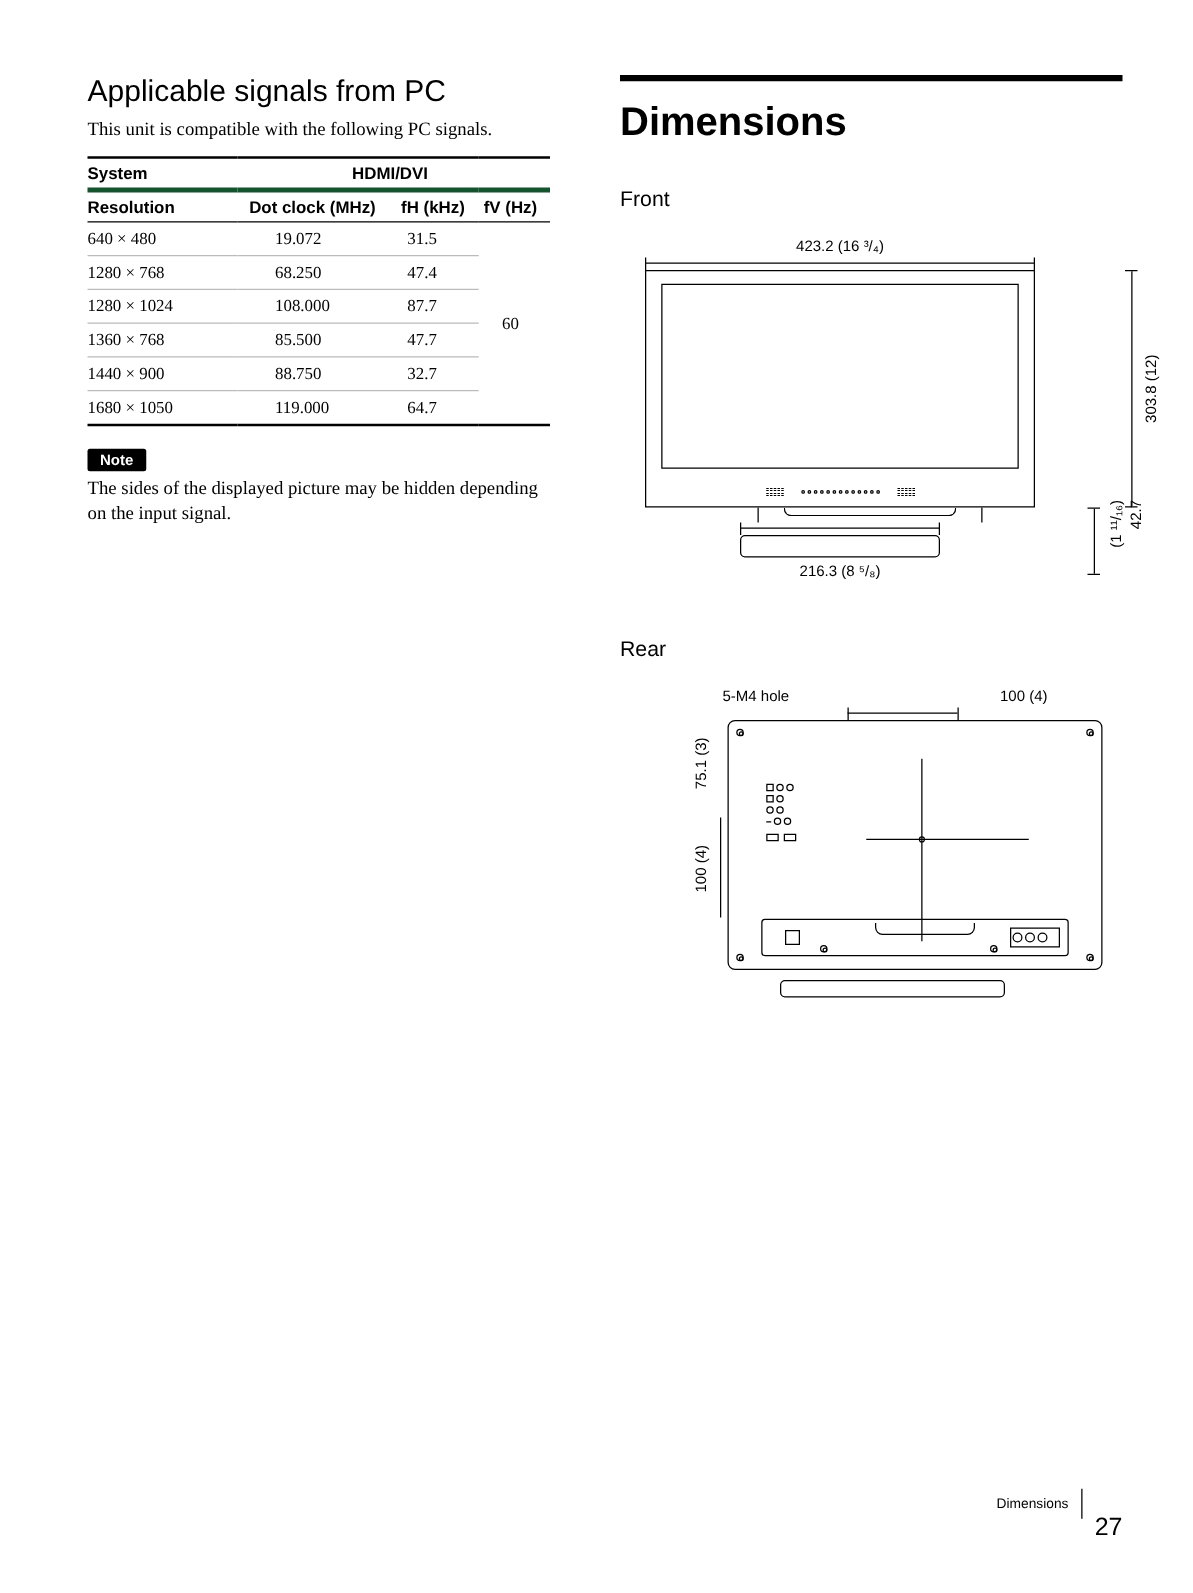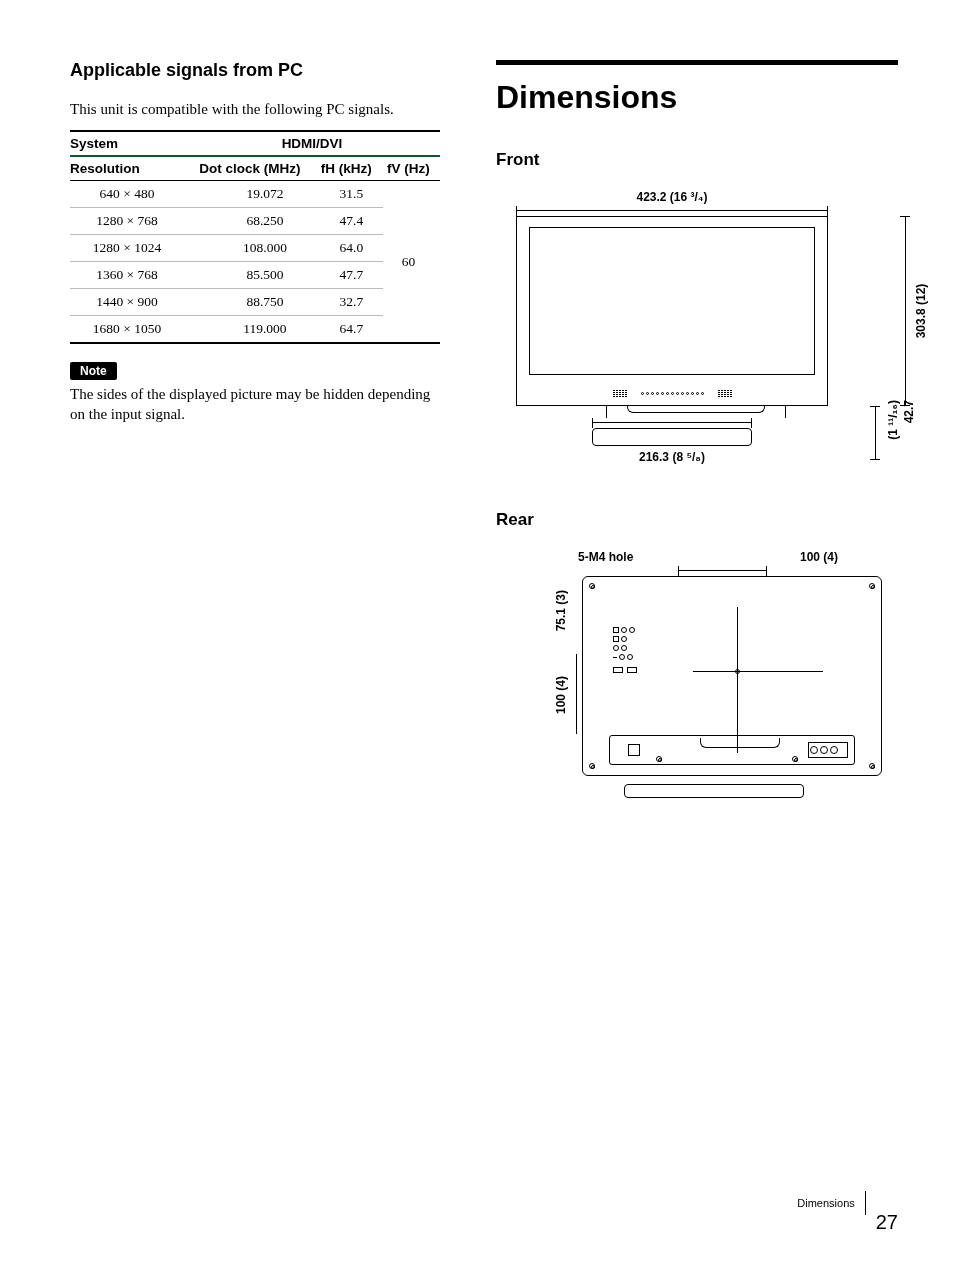--- a/index.html
+++ b/index.html
@@ -23,23 +23,23 @@
   }
   .col-left {
     width: 370px;
     flex-shrink: 0;
   }
   .col-right {
     flex: 1;
   }
   .subheading {
     font-family: Arial, Helvetica, sans-serif;
-    font-weight: bold;
-    font-size: 18px;
-    margin: 0 0 20px 0;
+    font-weight: normal;
+    font-size: 24px;
+    margin: 0 0 8px 0;
   }
   .intro {
     font-size: 15px;
     margin: 0 0 12px 0;
   }
   table.signals {
     width: 100%;
     border-collapse: collapse;
     font-size: 13.5px;
   }
@@ -48,31 +48,30 @@
     border-top: 2px solid #000;
   }
   table.signals thead tr th {
     font-family: Arial, Helvetica, sans-serif;
     font-weight: bold;
     text-align: left;
     padding: 4px 6px 4px 0;
   }
   table.signals thead tr:first-child th {
     border-top: 2px solid #000;
-    border-bottom: 2px solid #14532d;
+    border-bottom: 4px solid #14532d;
   }
   table.signals thead tr:nth-child(2) th {
     border-bottom: 1px solid #000;
     vertical-align: top;
     margin-left: 20px;
   }
   table.signals tbody td {
     padding: 5px 6px 5px 0;
     border-bottom: 1px solid #bbb;
-    text-align: center;
   }
   table.signals tbody tr:last-child td {
     border-bottom: 2px solid #000;
   }
   .th-center { text-align: center !important; }
   .td-dot { text-align: left; padding-left: 30px !important; }
   .td-fh { text-align: left; padding-left: 10px !important; }
   .td-fv { text-align: center !important; }
   .note-badge {
     display: inline-block;
@@ -93,27 +92,26 @@
   .section-title {
     font-family: Arial, Helvetica, sans-serif;
     font-weight: bold;
     font-size: 32px;
     border-top: 5px solid #000;
     padding-top: 14px;
     margin: 0 0 34px 0;
   }
   .diagram-heading {
     font-family: Arial, Helvetica, sans-serif;
-    font-weight: bold;
+    font-weight: normal;
     font-size: 17px;
     margin: 0 0 20px 0;
   }
   .diagram-block {
     margin-bottom: 40px;
-    font-weight: bold;
   }
   .front-diagram, .rear-diagram {
     position: relative;
     width: 360px;
     margin-left: 20px;
   }
   .dim-top {
     font-family: Arial, Helvetica, sans-serif;
     font-size: 12px;
     text-align: center;
@@ -381,21 +379,21 @@
               <td class="td-fv" rowspan="6" style="border-bottom: 2px solid rgb(0, 0, 0);">60</td>
             </tr>
             <tr>
               <td>1280 × 768</td>
               <td class="td-dot">68.250</td>
               <td class="td-fh">47.4</td>
             </tr>
             <tr>
               <td>1280 × 1024</td>
               <td class="td-dot">108.000</td>
-              <td class="td-fh">64.0</td>
+              <td class="td-fh">87.7</td>
             </tr>
             <tr>
               <td>1360 × 768</td>
               <td class="td-dot">85.500</td>
               <td class="td-fh">47.7</td>
             </tr>
             <tr>
               <td>1440 × 900</td>
               <td class="td-dot">88.750</td>
               <td class="td-fh">32.7</td>

